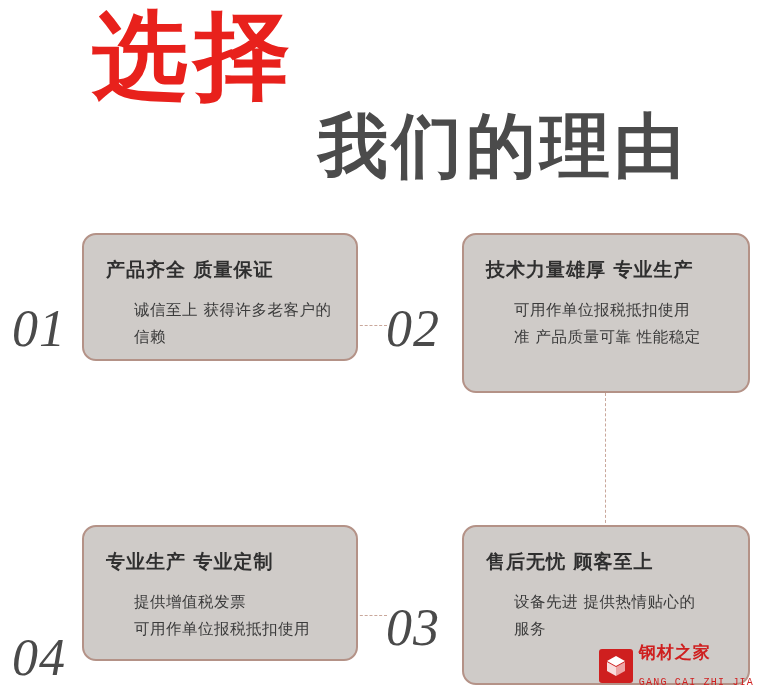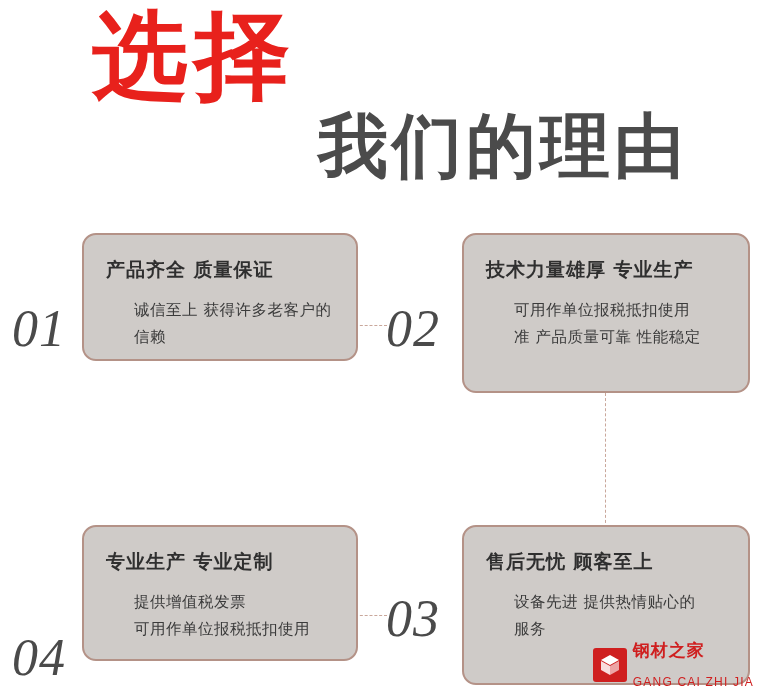--- a/index.html
+++ b/index.html
@@ -142,22 +142,22 @@
     line-height: 1;
   }
   .logo-cn {
     font-family: Liberation Sans, sans-serif;
     font-weight: bold;
     font-size: 17px;
     color: #cf1f1f;
     letter-spacing: 1px;
   }
   .logo-en {
-    font-family: Liberation Sans, sans-serif;
-    font-size: 12px;
+    font-family: Liberation Mono, monospace;
+    font-size: 10px;
     color: #cf1f1f;
     letter-spacing: 1.2px;
     margin-top: 17px;
   }
 </style>
 </head>
 <body>
 
 <div class="heading">
   <div class="heading-line1">选择</div>
@@ -184,21 +184,21 @@
 准 产品质量可靠 性能稳定</div>
   </div>
 
   <div class="num" style="left:12px; top:378px;margin-top:39px;">04</div>
   <div class="card" style="left:82px; top:310px; width:276px; height:136px;">
     <div class="card-title">专业生产 专业定制</div>
     <div class="card-body" style="white-space:pre-line;">提供增值税发票
 可用作单位报税抵扣使用</div>
   </div>
 
-  <div class="num" style="left:386px; top:378px;">03</div>
+  <div class="num" style="left:386px; top:387px;">03</div>
   <div class="card" style="left:462px; top:310px; width:288px; height:160px;">
     <div class="card-title">售后无忧 顾客至上</div>
     <div class="card-body" style="white-space:pre-line;">设备先进 提供热情贴心的
 服务</div>
   </div>
 </div>
 
 <div class="logo">
   <div class="logo-mark">
     <svg class="cube" viewBox="0 0 20 22">

